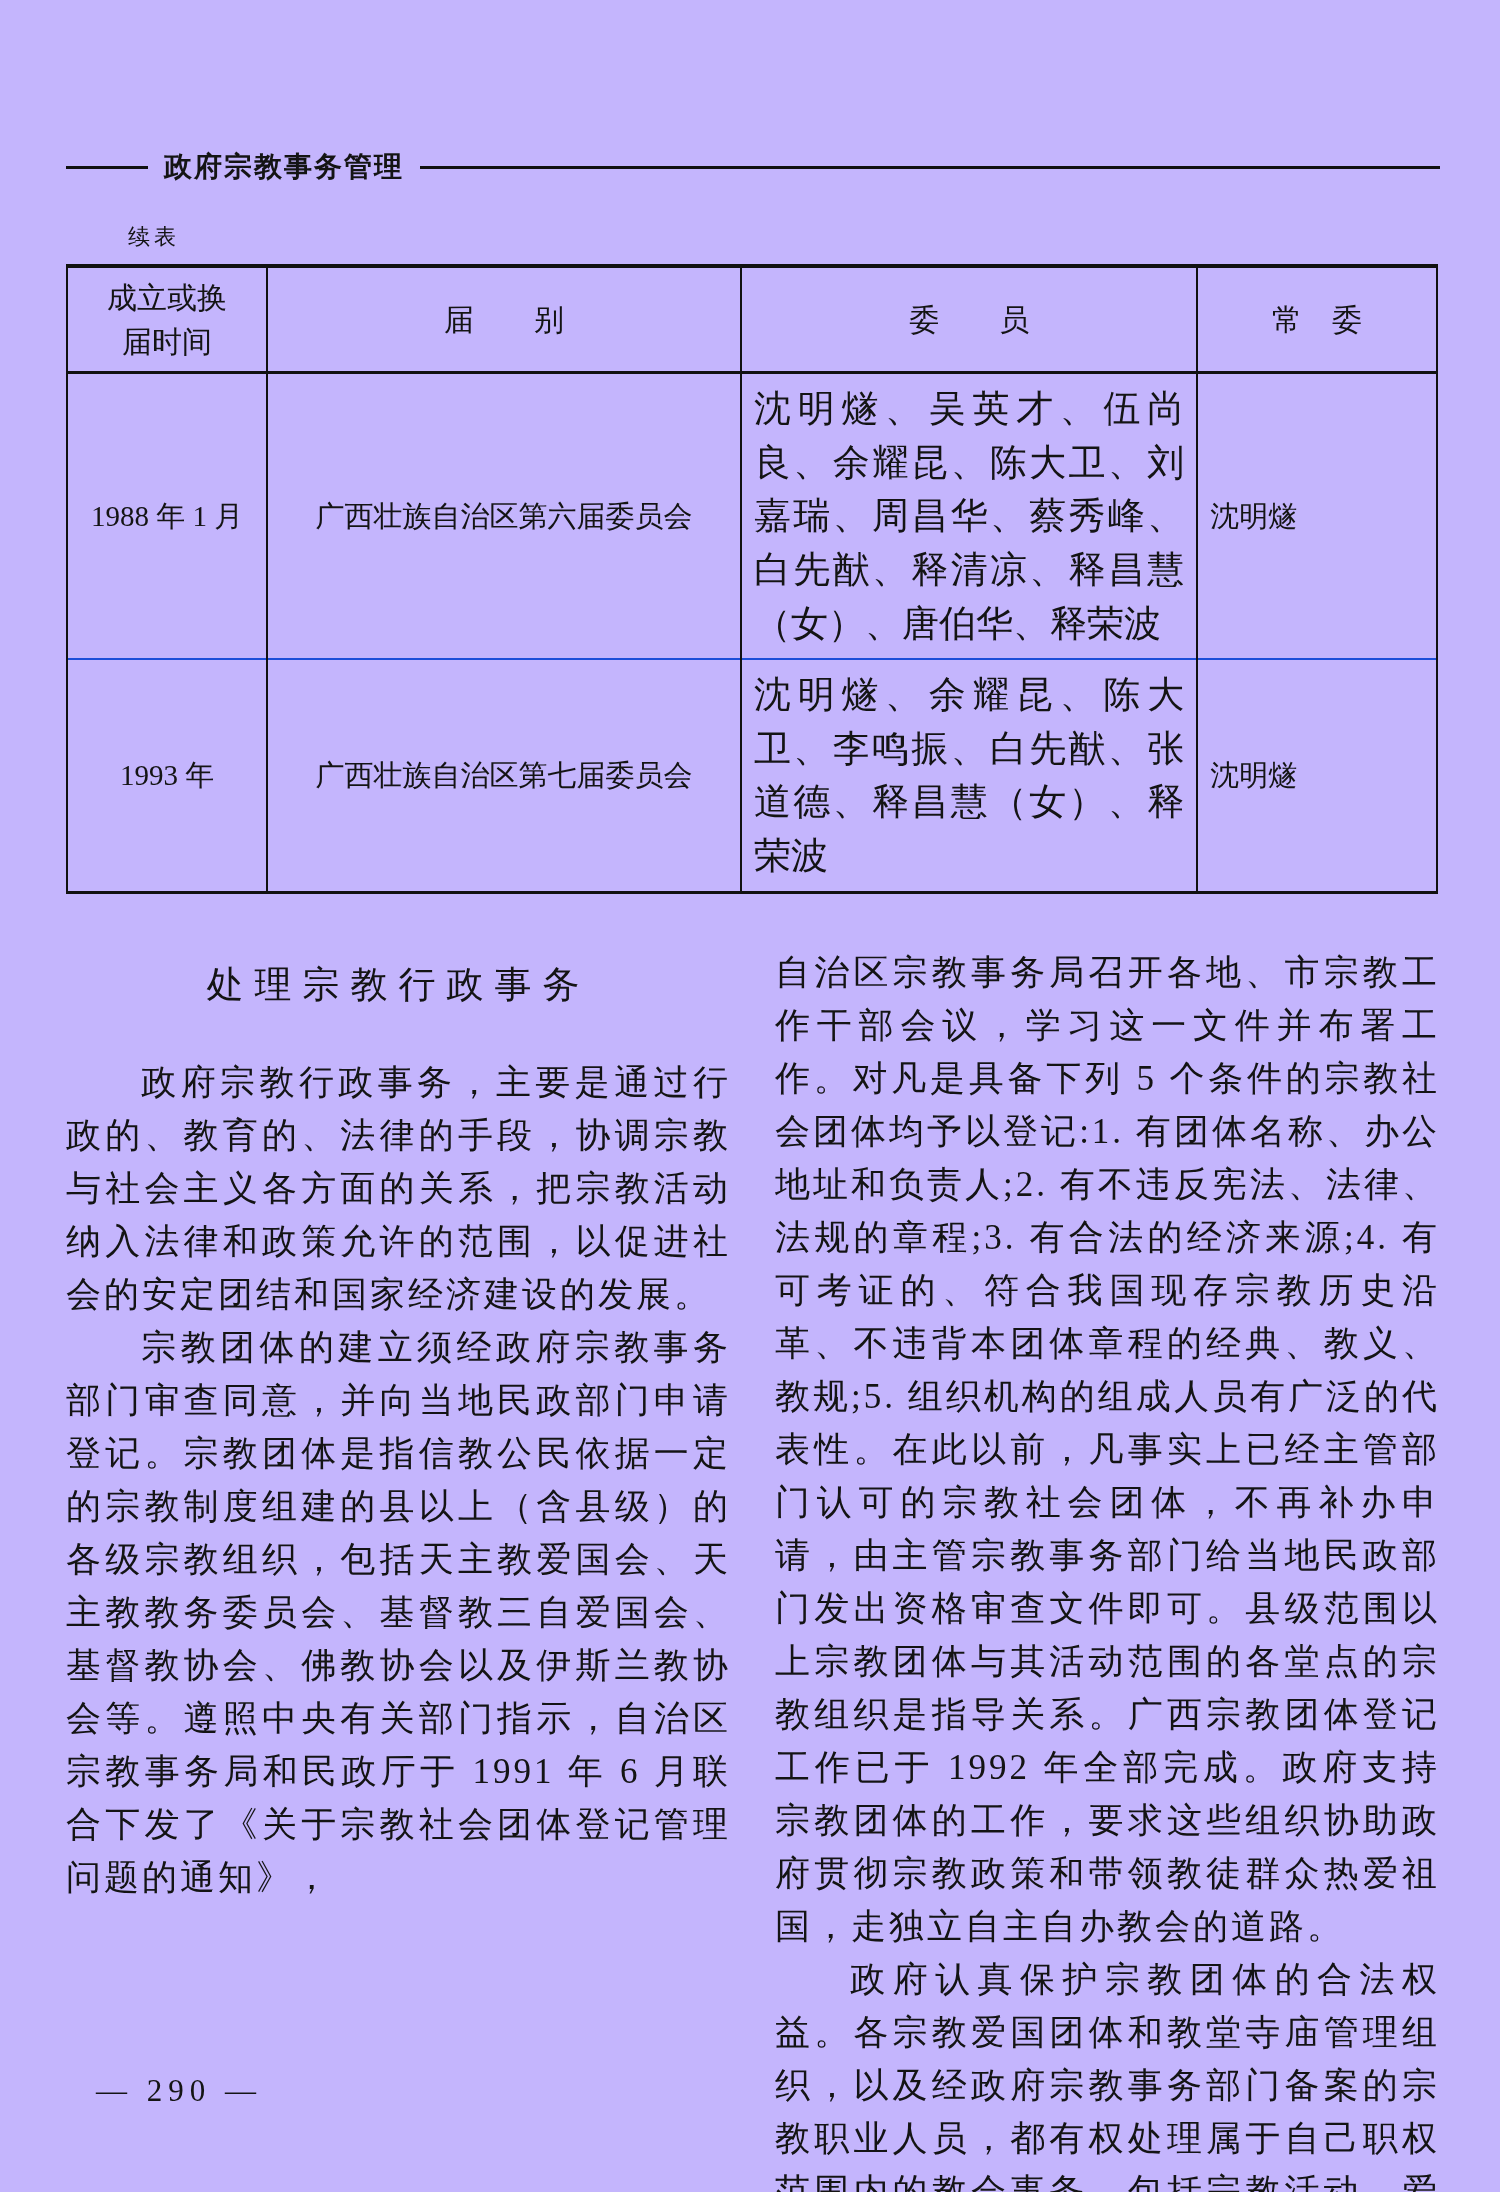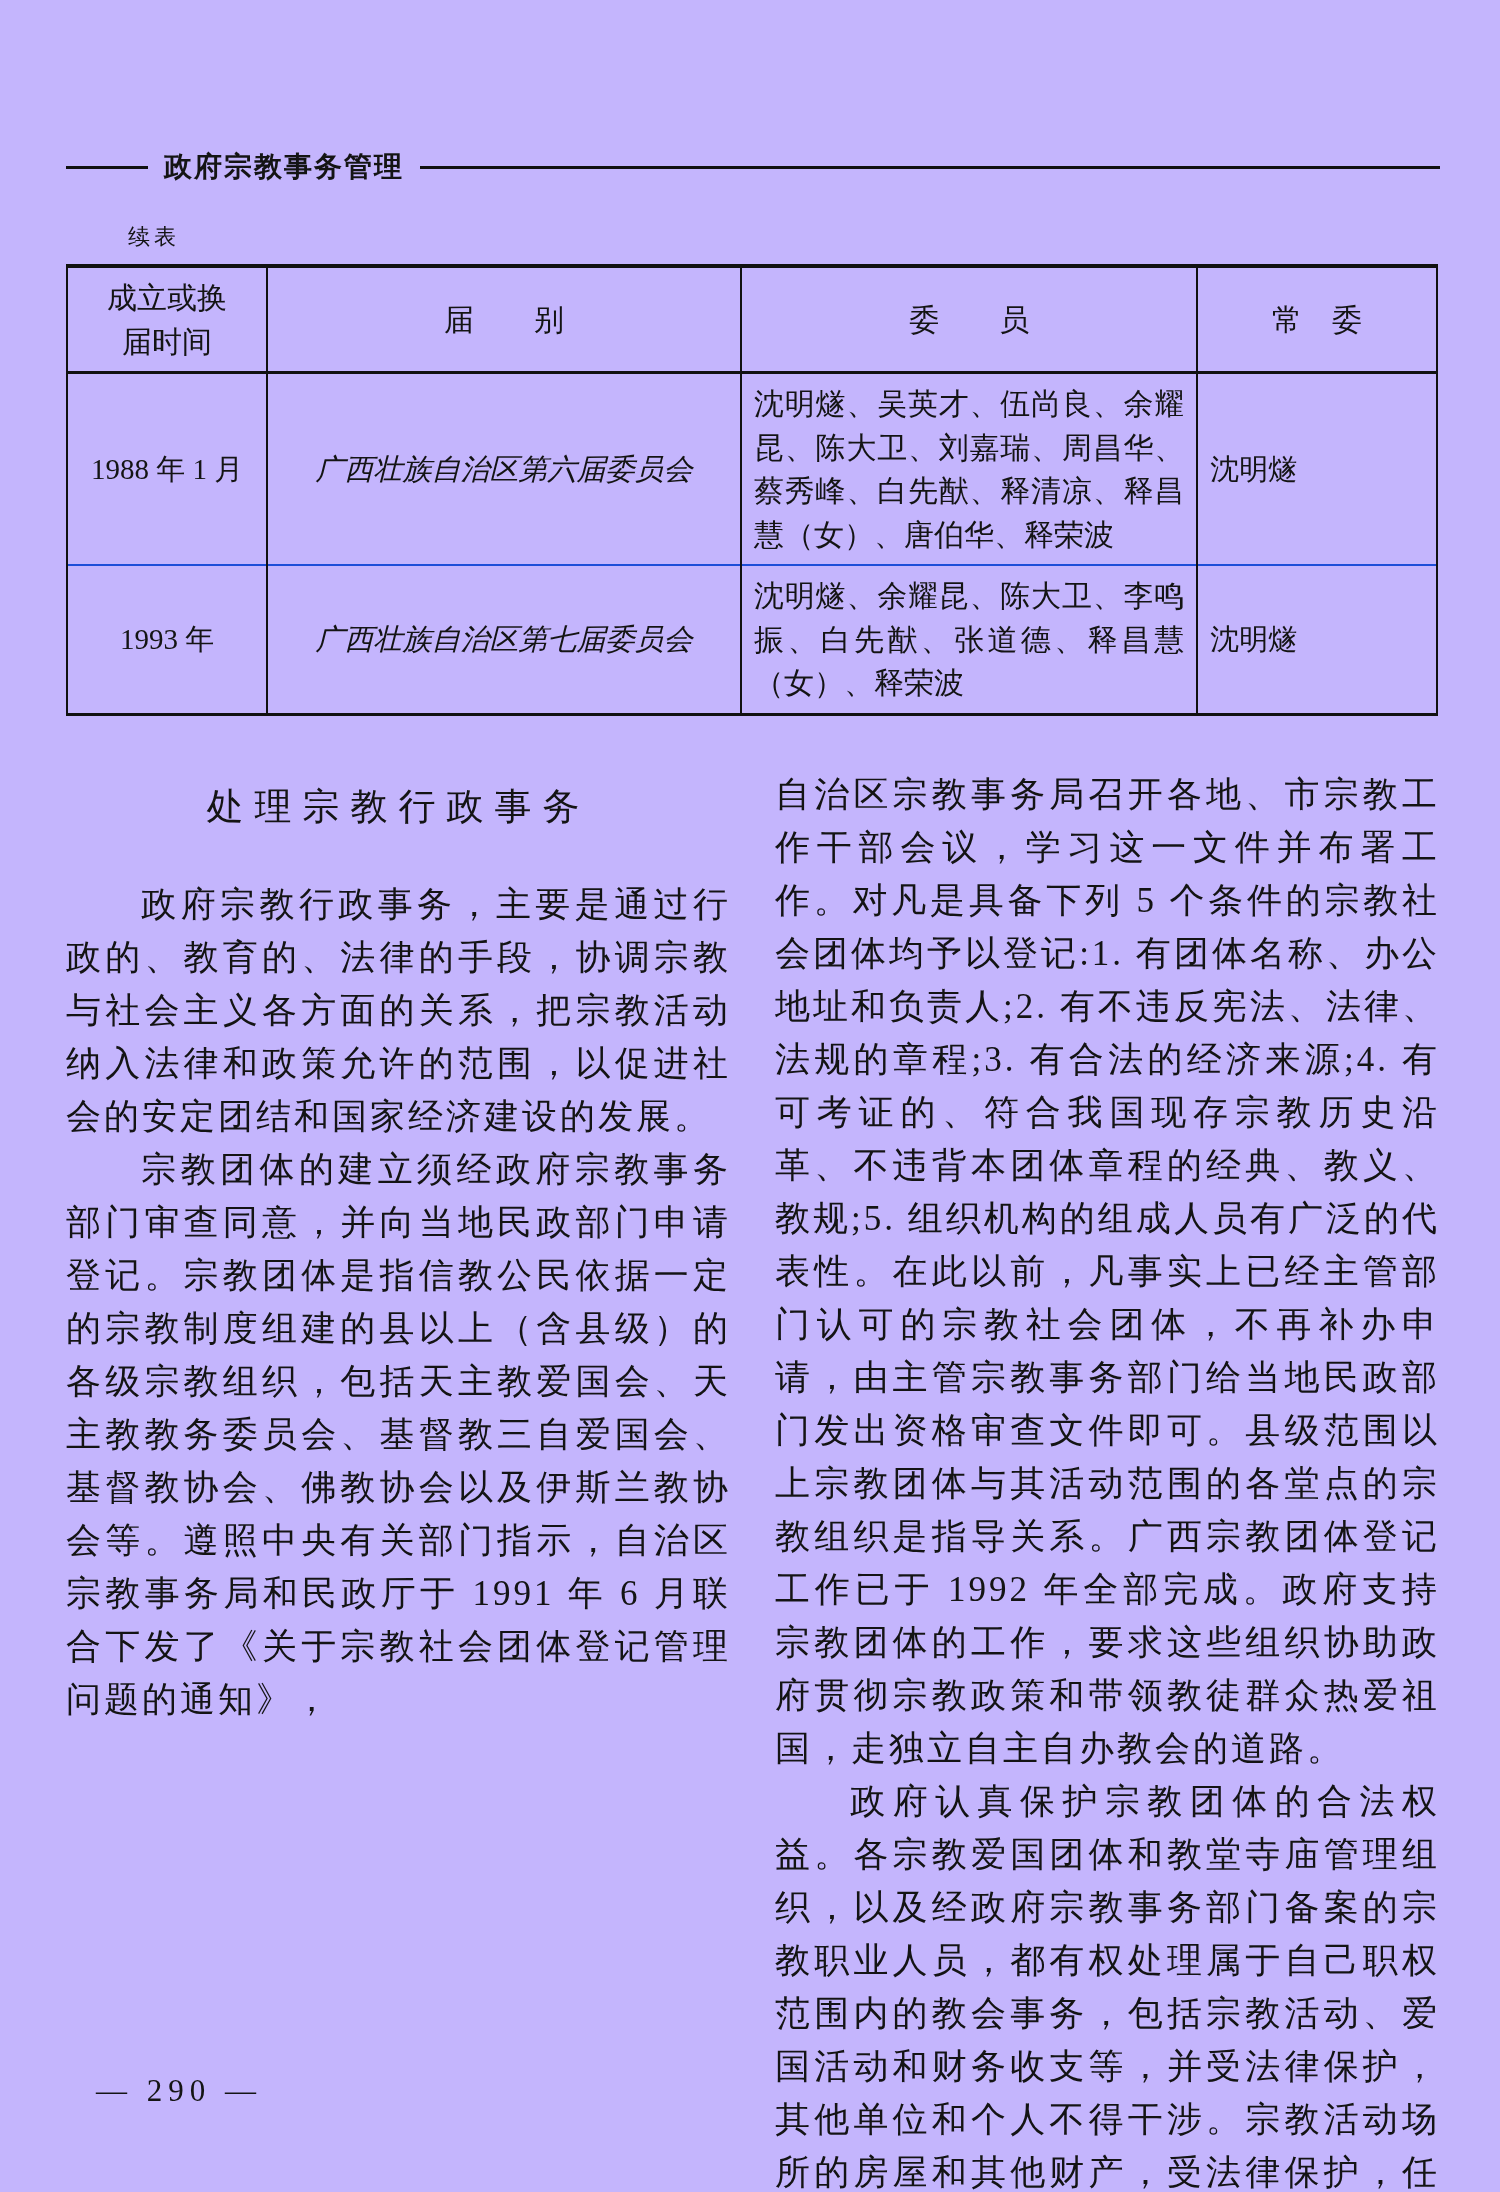--- a/index.html
+++ b/index.html
@@ -48,22 +48,22 @@
     padding:8px 12px; vertical-align:middle;
     font-weight:normal;
   }
   table.committee thead th {
     border-bottom:3px solid #111;
     text-align:center; height:90px; font-size:30px;
   }
   table.committee tbody tr + tr td { border-top:2px solid #1d4ed8; }
   td.cell-time { text-align:center; height:168px; white-space:nowrap; }
   tr.row-2 td.cell-time { height:92px; }
-  td.cell-session { text-align:center;font-style:italic; }
-  td.cell-members { text-align:justify; padding:10px 10px; font-size:30px; }
+  td.cell-session { text-align:center; }
+  td.cell-members { text-align:justify; padding:10px 10px; font-size:37px; }
   td.cell-standing { padding-left:22px; }
   .th-wrap { display:inline-block; max-width:4.4em; }
   
   .columns {
     display:flex; gap:44px;
     margin:52px 60px 0 66px;
   }
   .col { flex:1; min-width:0; }
   .section-title {
     text-align:center;

